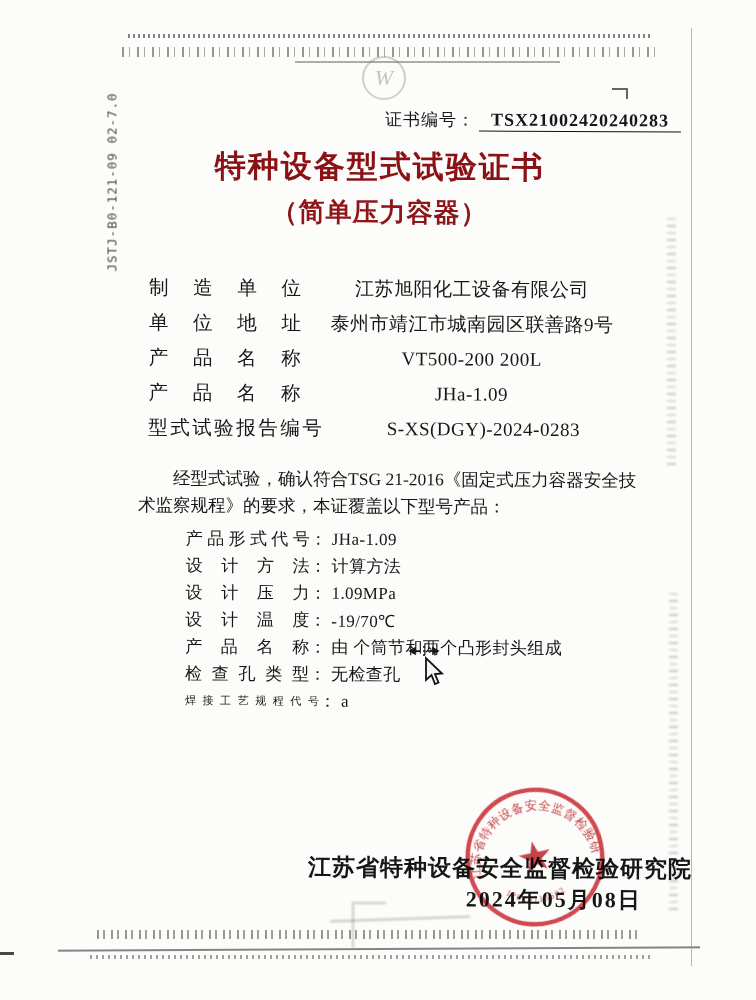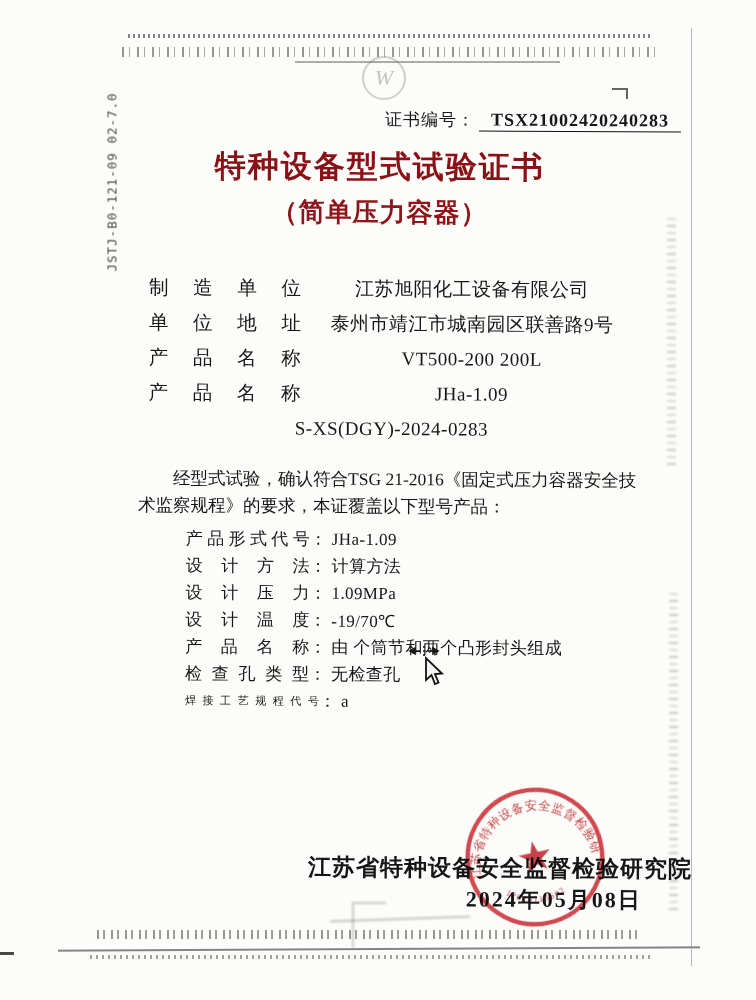--- a/index.html
+++ b/index.html
@@ -128,20 +128,21 @@
       </div>
       <div class="field-row">
         <span class="flabel">产品名称</span>
         <span class="fvalue">VT500-200 200L</span>
       </div>
       <div class="field-row">
         <span class="flabel">产品名称</span>
         <span class="fvalue">JHa-1.09</span>
       </div>
       <div class="field-row wide">
+        <span class="flabel">型式试验报告编号</span>
         <span class="fvalue">S-XS(DGY)-2024-0283</span>
       </div>
     </div>
 
     <p class="statement">经型式试验，确认符合TSG 21-2016《固定式压力容器安全技术监察规程》的要求，本证覆盖以下型号产品：</p>
 
     <div class="subfields">
       <div class="sub-row">
         <span class="slabel">产品形式代号</span>
         <span class="scolon">：</span>

